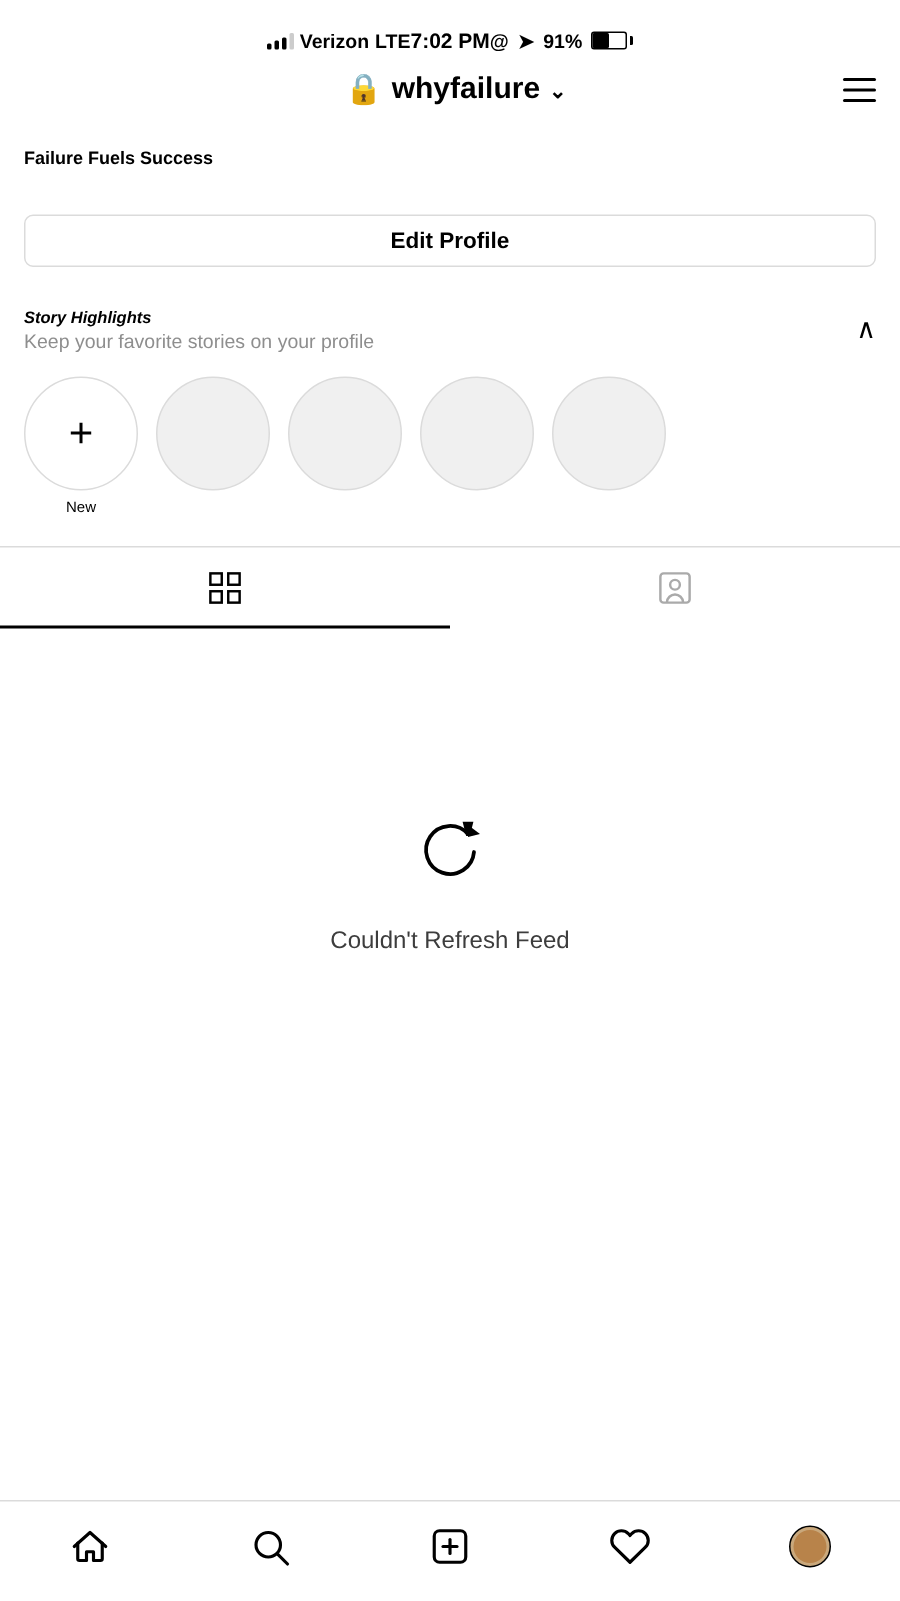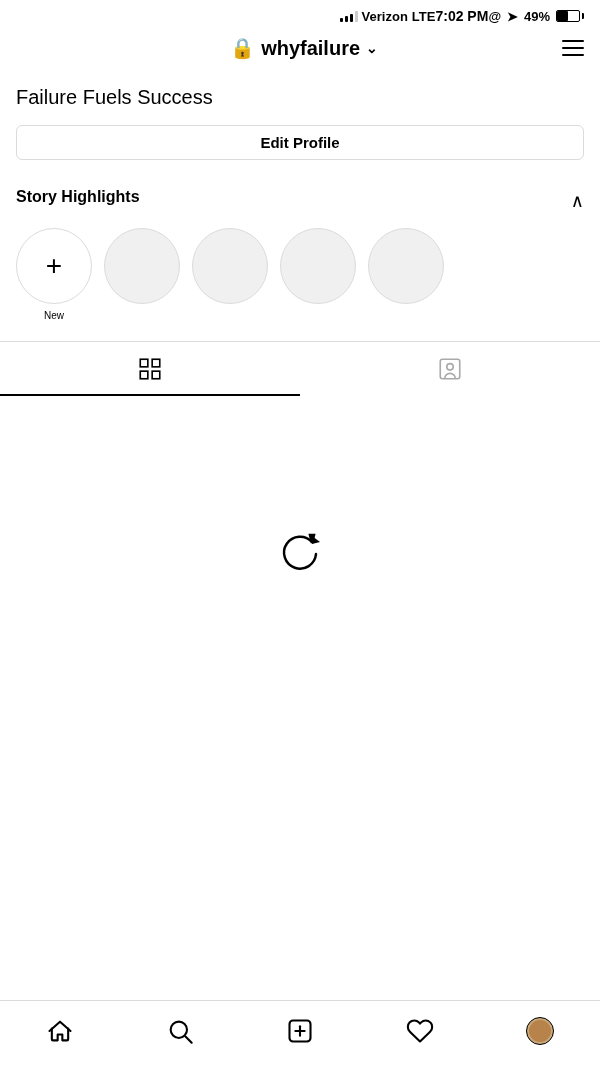--- a/index.html
+++ b/index.html
@@ -9,23 +9,23 @@
       min-height: 1067px;
       background: #fff;
       font-family: -apple-system, BlinkMacSystemFont, 'Segoe UI', sans-serif;
       color: #000;
       overflow-x: hidden;
     }
 
     
     .status-bar {
       display: flex;
-      justify-content: flex-end;
-      align-items: center;
-      padding: 8px 16px 4px;
+      justify-content: center;
+      align-items: center;
+      padding: 19px 16px 4px;
       background: #fff;
     }
     .status-left {
       display: flex;
       align-items: center;
       gap: 4px;
       font-size: 13px;
       font-weight: 600;
     }
     .signal-bars {
@@ -102,34 +102,34 @@
       height: 2px;
       background: #000;
       border-radius: 1px;
     }
 
     
     .profile-section {
       padding: 16px 16px 12px;
     }
     .profile-name {
-      font-size: 20px;
-      font-weight: 400;
+      font-size: 12px;
+      font-weight: 700;
     }
     .profile-subtitle {
       font-size: 14px;
       color: #8e8e8e;
       margin-top: 2px;
     }
 
     
     .edit-profile-btn {
       display: block;
       width: calc(100% - 32px);
-      margin: 4px 16px 16px;
+      margin: 19px 16px 16px;
       padding: 8px 12px;
       border: 1.5px solid #dbdbdb;
       border-radius: 6px;
       background: #fff;
       font-size: 15px;
       font-weight: 600;
       text-align: center;
       cursor: pointer;
       color: #000;
     }
@@ -138,22 +138,23 @@
     .highlights-header {
       display: flex;
       justify-content: space-between;
       align-items: flex-start;
       padding: 12px 16px 4px;
     }
     .highlights-header-left {
       flex: 1;
     }
     .highlights-title {
-      font-size: 16px;
+      font-size: 11px;
       font-weight: 700;
+      font-style: italic;
     }
     .highlights-subtitle {
       font-size: 13px;
       color: #8e8e8e;
       margin-top: 2px;
     }
     .highlights-chevron {
       font-size: 18px;
       color: #000;
       margin-top: 2px;
@@ -306,21 +307,21 @@
       <span style="height:8px"></span>
       <span style="height:11px; background:#ccc"></span>
     </div>
     <span>Verizon</span>
     <span>LTE</span>
   </div>
   <div class="status-center">7:02 PM</div>
   <div class="status-right">
     <span style="font-size:13px">@</span>
     <span style="font-size:13px">➤</span>
-    <span>49%</span>
+    <span>91%</span>
     <div class="battery">
       <div class="battery-body">
         <div class="battery-fill"></div>
       </div>
       <div class="battery-tip"></div>
     </div>
   </div>
 </div>
 
 <div class="header">
@@ -339,20 +340,21 @@
 
 <div class="profile-section">
   <div class="profile-name">Failure Fuels Success</div>
 </div>
 
 <button class="edit-profile-btn">Edit Profile</button>
 
 <div class="highlights-header">
   <div class="highlights-header-left">
     <div class="highlights-title">Story Highlights</div>
+    <div class="highlights-subtitle">Keep your favorite stories on your profile</div>
   </div>
   <div class="highlights-chevron">∧</div>
 </div>
 
 <div class="story-circles">
   <div class="story-circle">
     <div class="circle circle-new">
       <span class="plus-icon">+</span>
     </div>
     <span class="circle-label">New</span>
@@ -390,20 +392,21 @@
 </div>
 
 <div class="content-area">
   <div class="refresh-icon-wrapper">
     <svg class="refresh-icon-svg" viewBox="0 0 52 52" fill="none" stroke="#000" stroke-width="2.5" stroke-linecap="round">
       <path d="M38 14 A16 16 0 1 0 42 26"></path>
       <polyline points="38,8 38,16 46,14" fill="#000" stroke="none"></polyline>
       <polygon points="36,7 40,7 38,15" fill="#000"></polygon>
     </svg>
   </div>
+  <div class="error-message">Couldn't Refresh Feed</div>
 </div>
 
 <div class="bottom-spacer"></div>
 
 <div class="bottom-nav">
 
   <div class="nav-item">
     <svg viewBox="0 0 24 24" fill="none" stroke="#000" stroke-width="1.8" stroke-linecap="round" stroke-linejoin="round">
       <path d="M3 12L12 4l9 8"></path>
       <path d="M5 10v9a1 1 0 001 1h4v-5h4v5h4a1 1 0 001-1v-9"></path>

